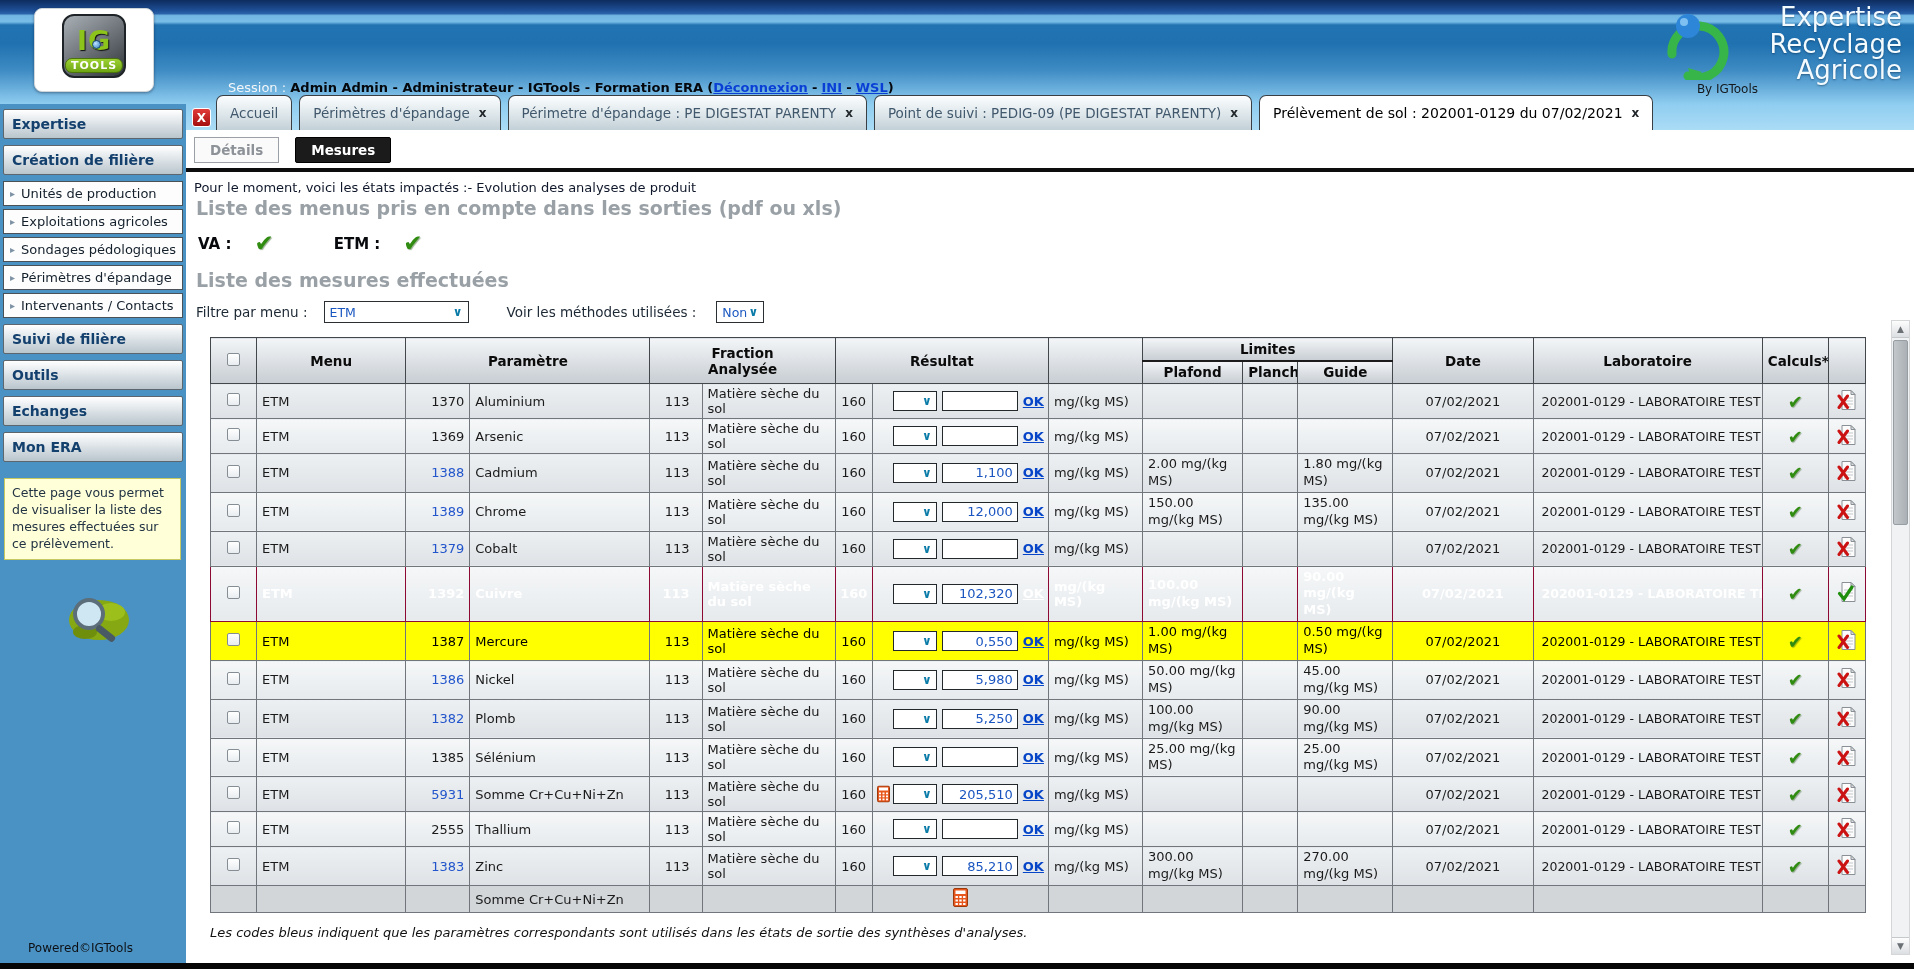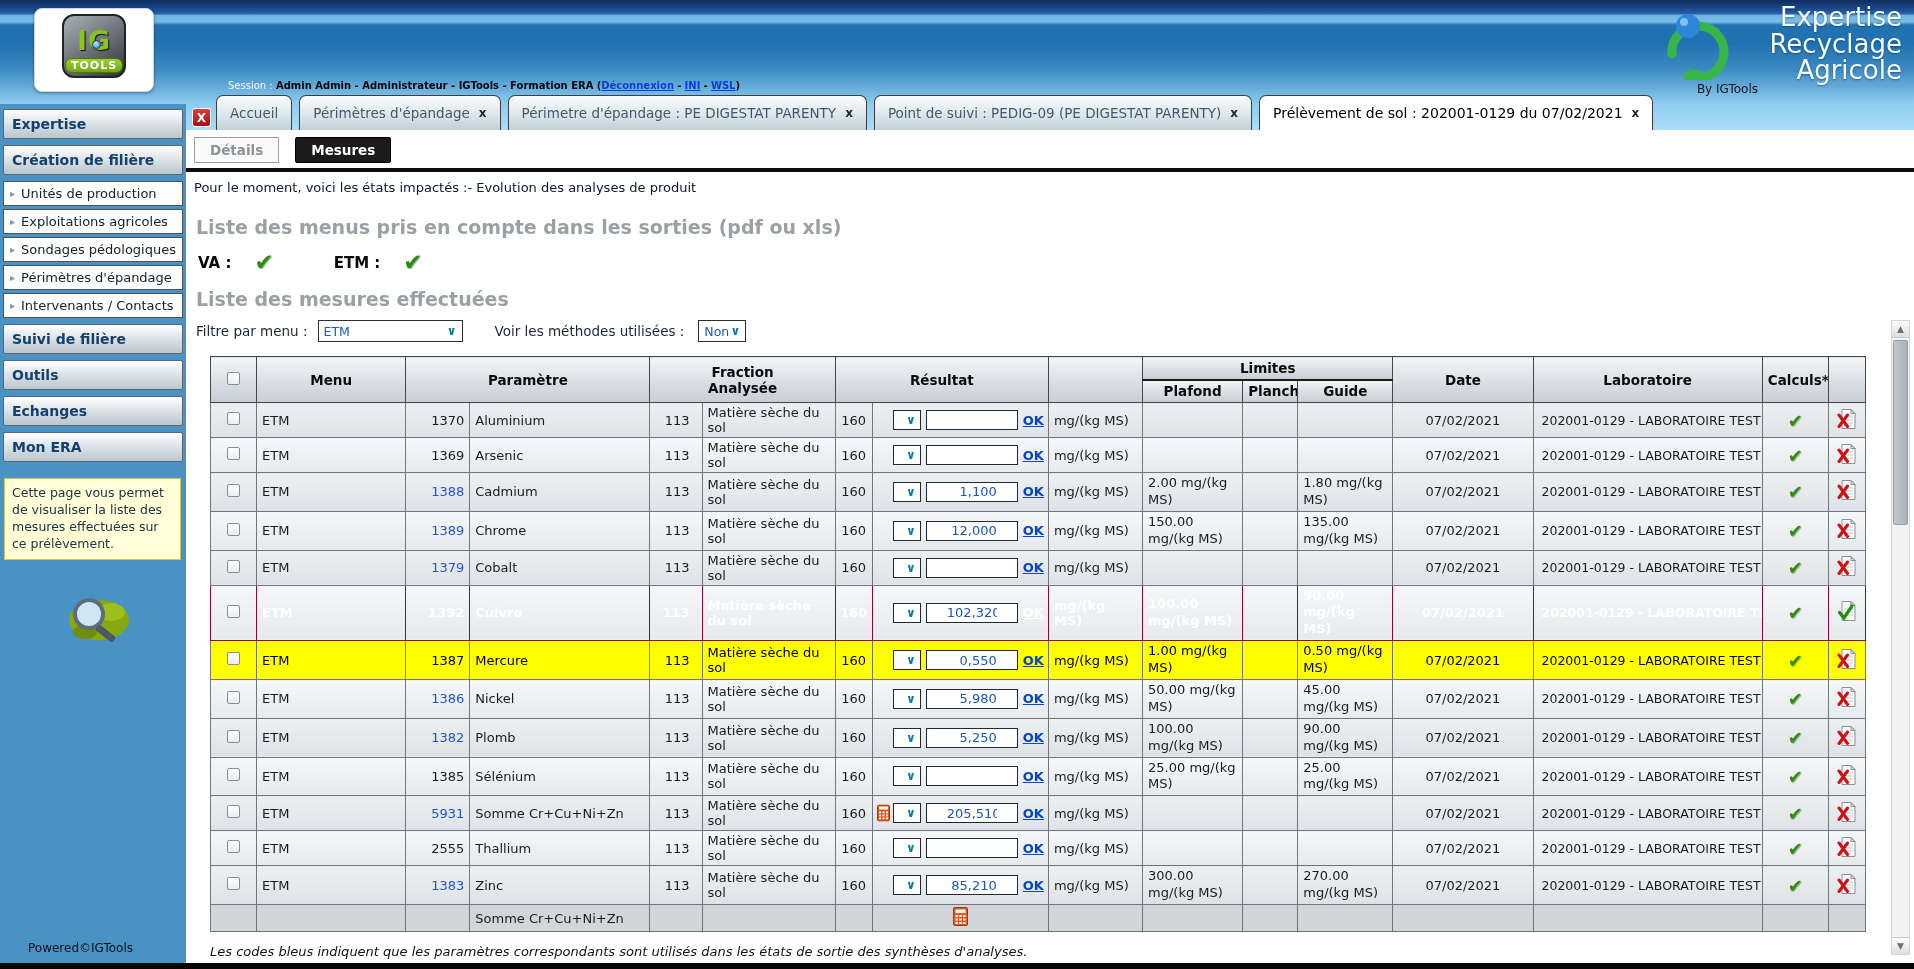--- a/index.html
+++ b/index.html
@@ -11,21 +11,21 @@
   
   .top-header{
     position:absolute; left:0; top:0; width:1914px; height:104px;
     background:linear-gradient(180deg,#0e2c5e 0%,#1d4f96 10%,#2a62a8 13%,#70b6e4 15%,#79bde8 21%,#2273b2 24%,#2071b0 42%,#3f8cc4 68%,#8fcdf0 100%);
   }
   .logo-card{ position:absolute; left:34px; top:8px; width:120px; height:84px; background:#fff; border-radius:8px; border:1px solid #cfd6da; box-shadow:0 1px 3px rgba(0,0,30,.4); }
   .ig-icon{ width:64px; height:64px; margin:5px auto 0; background:linear-gradient(145deg,#aab1b6,#30353a); border:2px solid #1e2327; border-radius:12px; position:relative; display:flex; align-items:center; justify-content:center; }
   .ig-letters{ color:#8dc41c; font-weight:bold; font-size:27px; letter-spacing:1px; margin-top:-12px; text-shadow:1px 1px 1px #111; }
   .ig-dot{ position:absolute; left:28px; top:24px; width:9px; height:9px; border-radius:50%; background:radial-gradient(circle at 35% 35%,#bfe2ff,#2f7fc6); border:1px solid #17456f; }
   .ig-tools{ position:absolute; bottom:3px; left:50%; transform:translateX(-50%); background:linear-gradient(#9ed234,#6ea512); border:1px solid #4b740a; border-radius:7px; color:#fff; font-size:11px; font-weight:bold; letter-spacing:1px; padding:0 5px; }
-  .session-line{ position:absolute; left:228px; top:80px; font-size:10px; white-space:nowrap; }
+  .session-line{ position:absolute; left:228px; top:80px; font-size:13px; white-space:nowrap; }
   .session-prefix{ color:#f2f6fa; }
   .session-user{ color:#04070c; font-weight:bold; }
   .session-line a{ color:#0a3fd6; font-weight:bold; }
   .session-paren,.session-dash{ color:#04070c; font-weight:bold; }
   .brand{ position:absolute; right:12px; top:4px; text-align:right; color:#f4fbff; font-size:26px; line-height:1.02; text-shadow:0 1px 2px rgba(0,30,60,.45); }
   .recycle-logo{ position:absolute; right:176px; top:10px; }
   .byline{ position:absolute; right:156px; top:82px; color:#14181c; font-size:12px; }
   
   .tabstrip{ position:absolute; left:186px; right:0; top:104px; height:26px;
     background:linear-gradient(180deg,#8fcdf0,#abdcf6); display:flex; align-items:flex-end; padding-left:4px; }
@@ -45,25 +45,25 @@
   .side-art{ margin:26px auto 0; display:block; }
   .powered{ position:absolute; left:28px; bottom:8px; color:#0c1014; font-size:12px; }
   
   .content{ position:absolute; left:186px; top:130px; right:0; bottom:6px; background:#fff; overflow:hidden; }
   .subtabs{ display:flex; gap:16px; padding:7px 0 5px 8px; align-items:flex-end; }
   .subtab{ padding:4px 15px; font-weight:bold; font-size:13.5px; cursor:pointer; }
   .subtab.inactive{ background:#fafafa; border:1px solid #9aa0a5; color:#8d9298; }
   .subtab.active{ background:#1b1b1b; border:1px solid #000; color:#fff; border-radius:2px; }
   .black-rule{ height:4px; background:#0d0d0d; }
   .impacted{ margin:8px 0 0 8px; font-size:13px; color:#0f172a; }
-  .gray-heading{ margin:21px 0 0 10px; font-size:19px; font-weight:bold; color:#9aa1a6; }
+  .gray-heading{ margin:2px 0 0 10px; font-size:19px; font-weight:bold; color:#9aa1a6; }
   .va-line{ margin:13px 0 0 12px; display:flex; align-items:center; gap:23px; font-weight:bold; font-size:15px; color:#07090c; }
   .bigcheck{ color:#2f8c10; font-size:23px; font-weight:bold; line-height:1; text-shadow:1px 1px 1px rgba(20,70,0,.45); }
   .spacer18{ width:14px; }
-  .filter-line{ margin:10px 0 0 10px; display:flex; align-items:center; gap:10px; font-size:13.5px; color:#1c2834; }
+  .filter-line{ margin:10px 0 0 10px; display:flex; align-items:center; gap:16px; font-size:13.5px; color:#1c2834; }
   .fselect{ display:inline-flex; align-items:center; justify-content:space-between; border:1px solid #2a2f34; background:#fff; height:22px; padding:0 5px; cursor:pointer; }
   .fselect .fsel-val{ color:#1a57c0; font-size:12.5px; }
   .chev{ color:#0b7ca8; font-weight:bold; font-size:12px; line-height:1; }
   .w145{ width:145px; } .w48{ width:48px; margin-left:4px; }
   .mlab{ margin-left:22px; }
   
   .table-wrap{ margin:14px 0 0 24px; }
   table{ border-collapse:collapse; table-layout:fixed; width:1656px; background:#fff; }
   th,td{ border:1px solid #70767b; padding:2px 5px; vertical-align:middle; overflow:hidden; }
   thead th{ background:linear-gradient(180deg,#f3f5f7,#c7cdd3); font-size:13.5px; color:#0b0b0b; border-color:#42474c; height:23px; }
@@ -86,21 +86,21 @@
   .c-plancher{ width:55px; }
   .c-guide{ width:95px; }
   .c-date{ width:140px; text-align:center; }
   .c-labo{ width:229px; white-space:nowrap; font-size:12.5px; padding-left:8px; }
   .c-calcs{ width:66px; text-align:center; }
   .c-act{ width:37px; text-align:center; padding:1px; }
   .code-blue{ color:#2255cc; }
   .rwrap{ display:flex; align-items:center; justify-content:flex-end; gap:5px; position:relative; padding-left:16px; }
   .calcicon{ position:absolute; left:0; top:50%; transform:translateY(-50%); cursor:pointer; line-height:0; }
   .ddl{ width:44px; height:20px; border:1px solid #23282c; background:#fff; display:flex; align-items:center; justify-content:flex-end; padding-right:4px; cursor:pointer; }
-  input.val{ width:92px; height:20px; border:1px solid #23282c; font-family:inherit; font-size:13px; text-align:right; color:#1a55c0; padding:1px 20px; background:#fff; }
+  input.val{ width:76px; height:20px; border:1px solid #23282c; font-family:inherit; font-size:13px; text-align:right; color:#1a55c0; padding:1px 4px; background:#fff; }
   a.ok{ color:#0645c8; font-weight:bold; font-size:13px; text-decoration:underline; }
   tr.row-red a.ok{ color:#fff; }
   .rowcheck{ appearance:none; -webkit-appearance:none; width:13px; height:13px; border:1px solid #868e95; border-radius:2px; background:linear-gradient(#ffffff,#e9edf0); cursor:pointer; }
   .tdcheck{ color:#2f8c10; font-size:18px; font-weight:bold; text-shadow:1px 1px 1px rgba(20,70,0,.4); }
   .actico{ cursor:pointer; line-height:0; display:inline-block; }
   .sum-label{ font-size:13px; }
   .notes{ margin:12px 0 0 24px; font-style:italic; font-size:13px; color:#111; }
   
   .vscroll{ position:absolute; right:4px; top:190px; bottom:8px; width:19px; background:#f1f2f3; border:1px solid #d4d6d8; }
   .vs-btn{ height:17px; background:linear-gradient(#fdfdfd,#dcdfe2); border-bottom:1px solid #c6c9cc; color:#6b7075; font-size:9px; display:flex; align-items:center; justify-content:center; cursor:pointer; }

